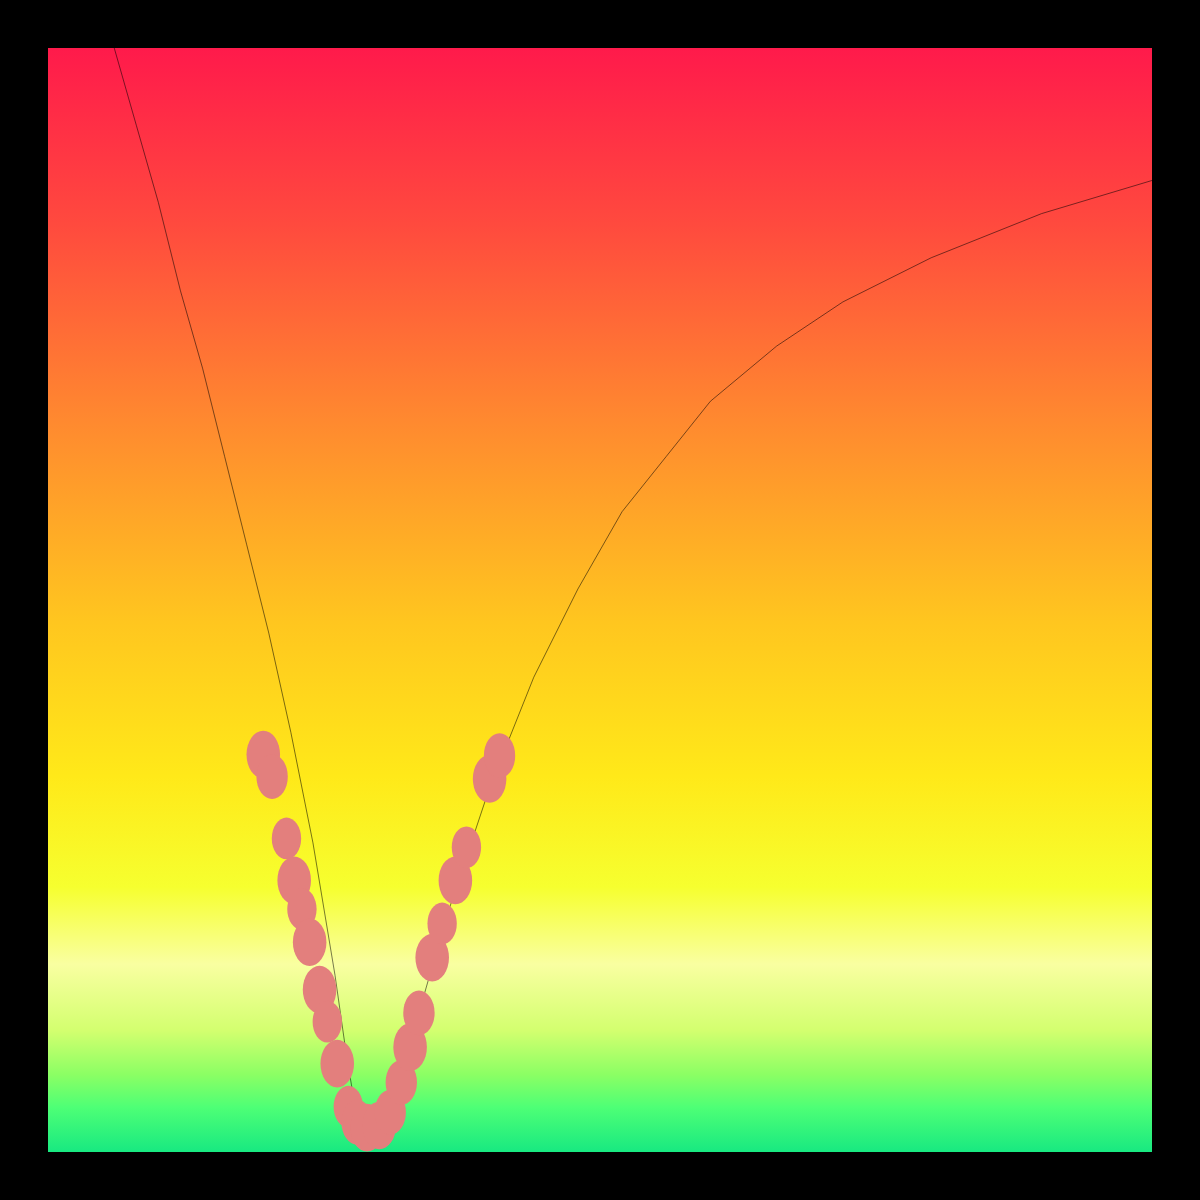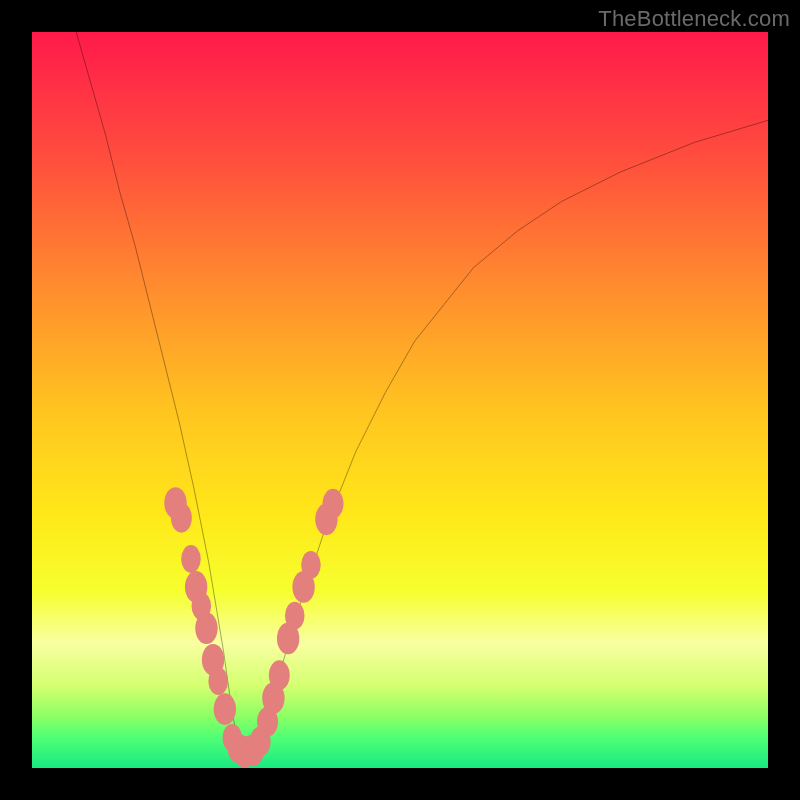--- a/index.html
+++ b/index.html
@@ -100,14 +100,13 @@
           <ellipse cx="34.80" cy="82.40" rx="1.52" ry="2.16" fill="#e37f7d"></ellipse>
           <ellipse cx="35.70" cy="79.30" rx="1.33" ry="1.89" fill="#e37f7d"></ellipse>
           <ellipse cx="36.90" cy="75.40" rx="1.52" ry="2.16" fill="#e37f7d"></ellipse>
           <ellipse cx="37.90" cy="72.40" rx="1.33" ry="1.89" fill="#e37f7d"></ellipse>
           <ellipse cx="40.00" cy="66.20" rx="1.52" ry="2.16" fill="#e37f7d"></ellipse>
           <ellipse cx="40.90" cy="64.10" rx="1.42" ry="2.03" fill="#e37f7d"></ellipse>
         </g>
     </svg>
   </div>
 
-  <div class="watermark">TheBottleneck.com</div>
 </div>
 
 </body></html>

